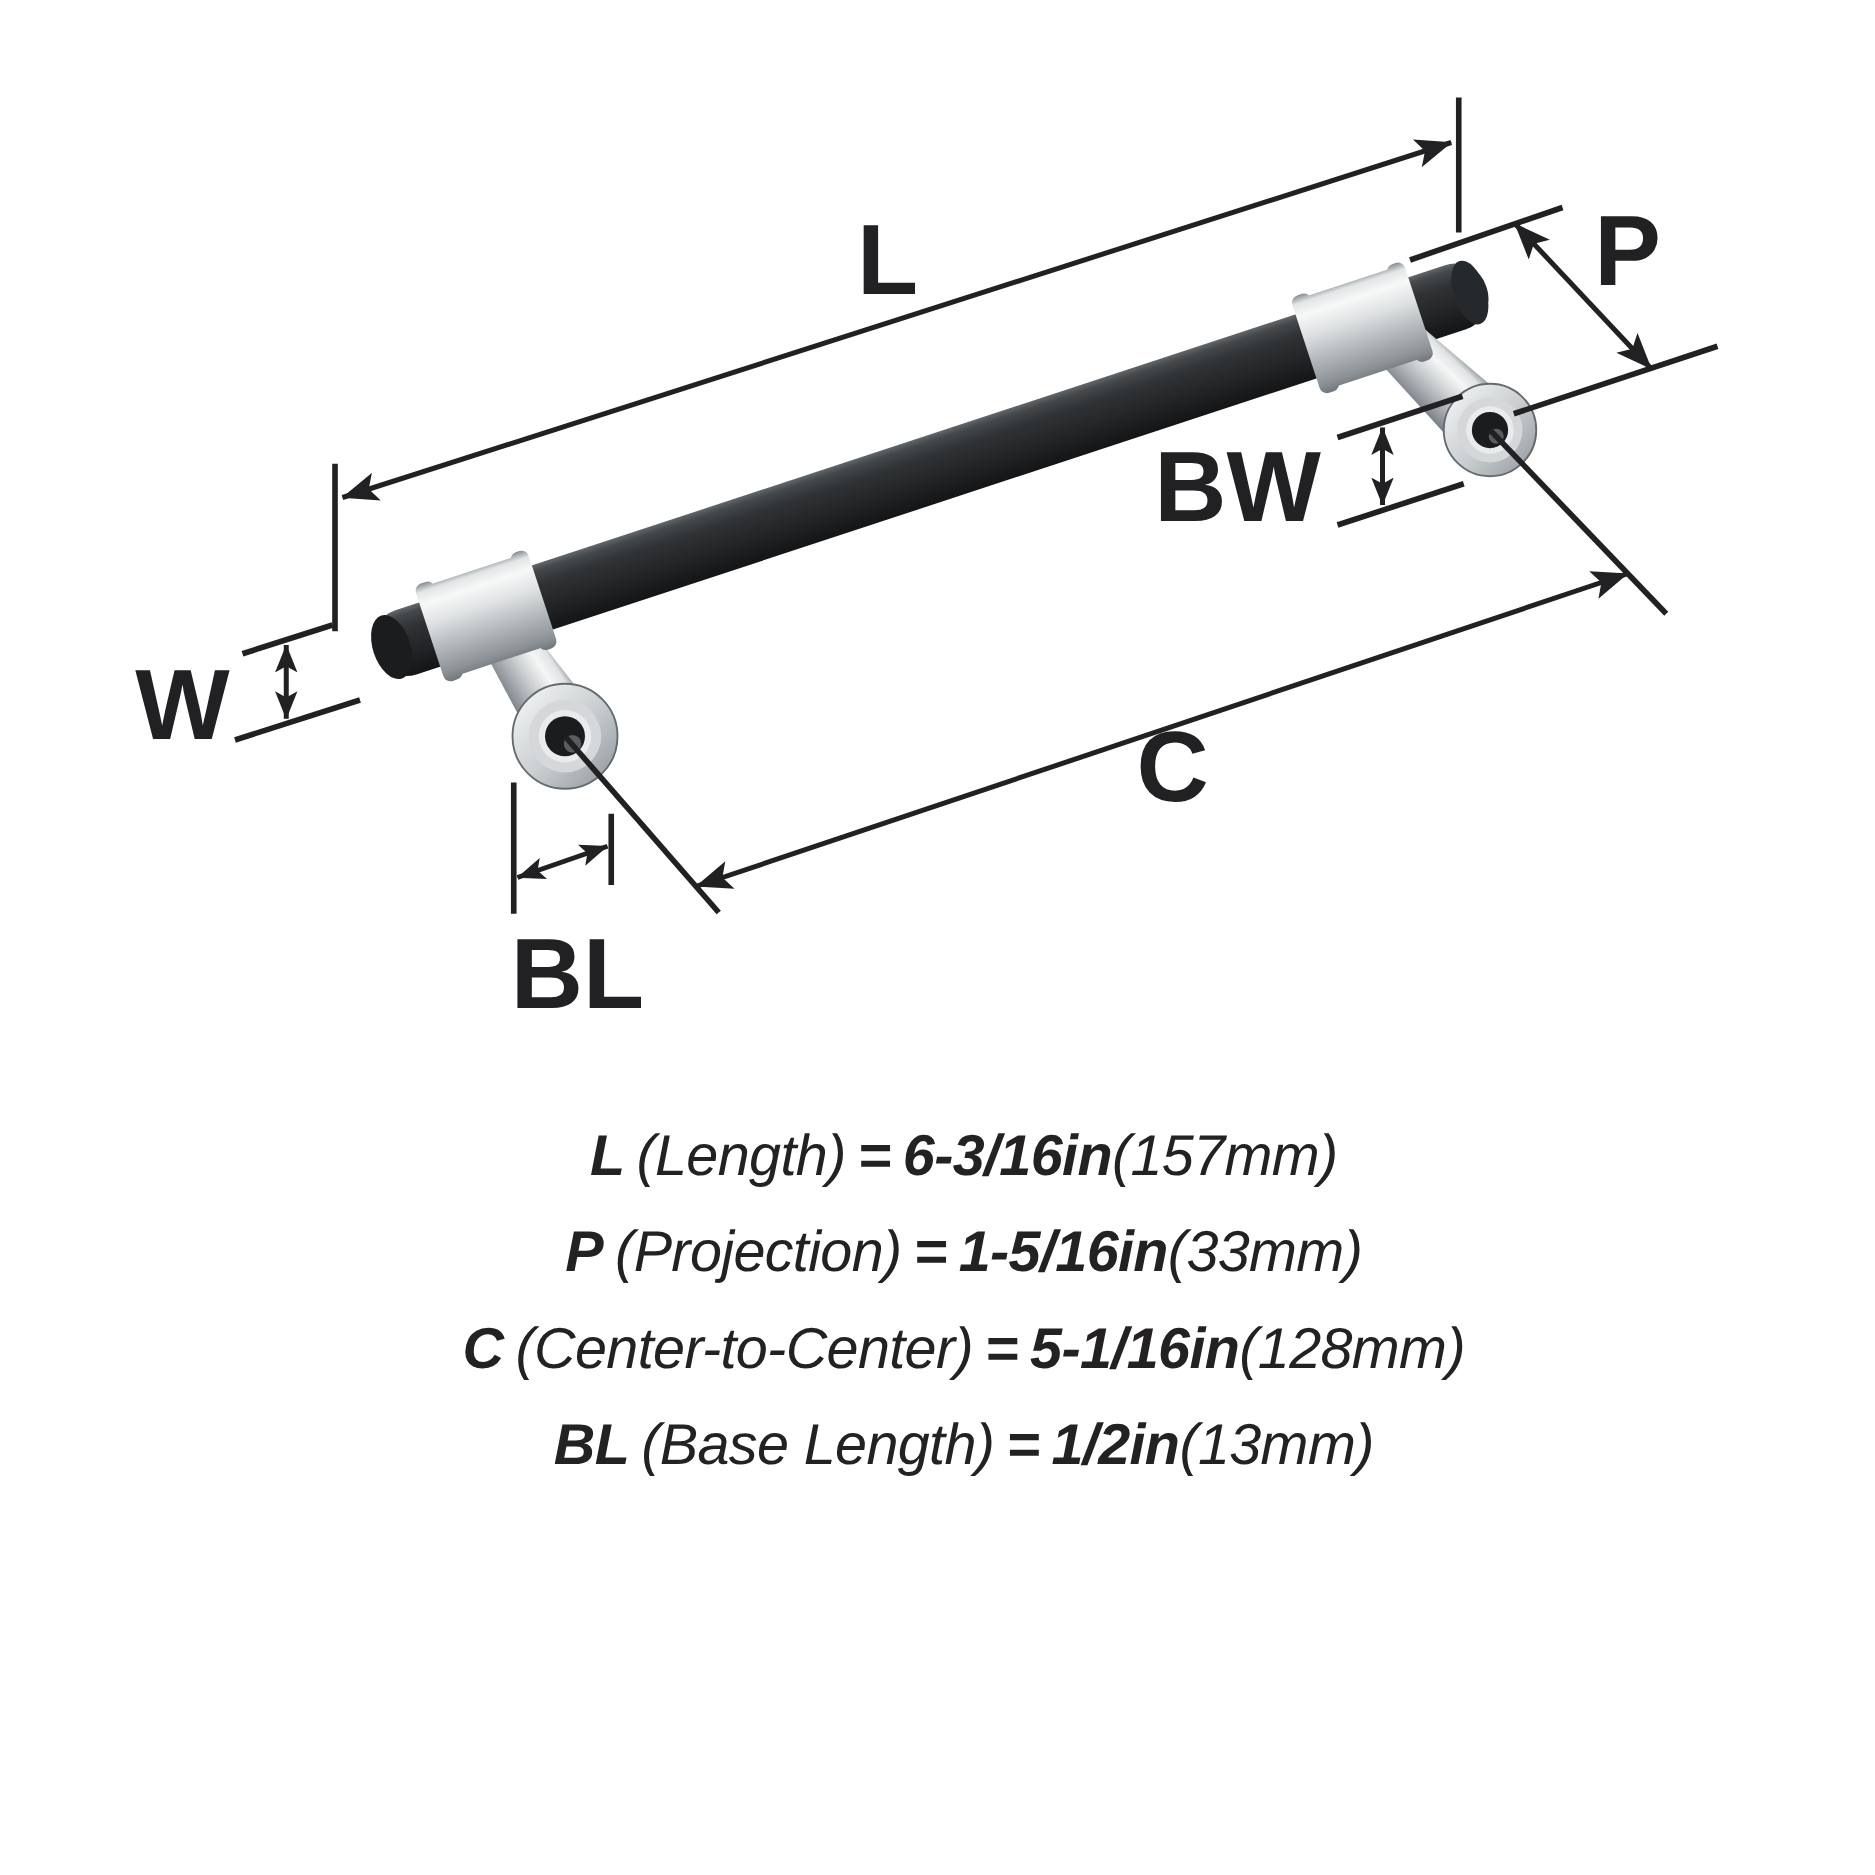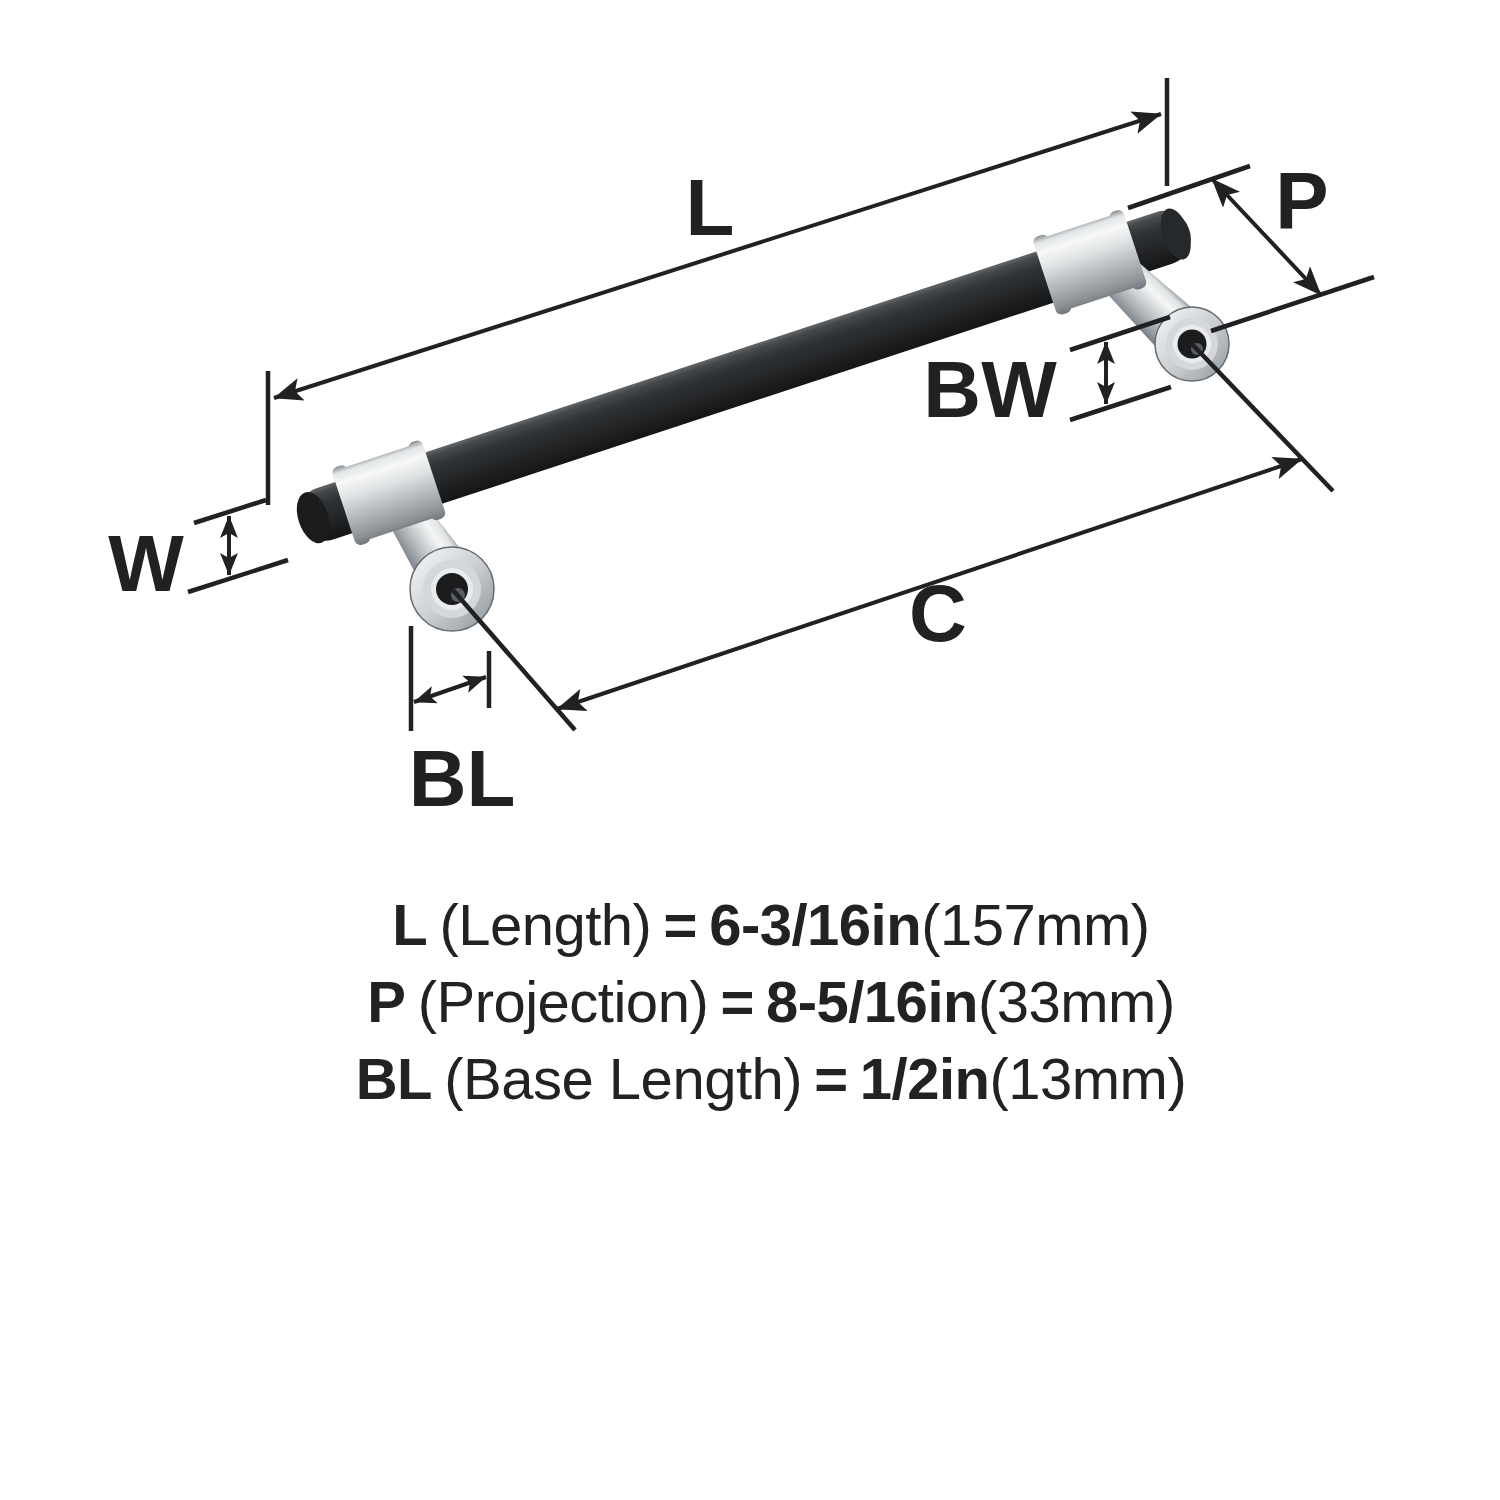--- a/index.html
+++ b/index.html
@@ -4,21 +4,21 @@
 <style>
   html,body{margin:0;padding:0;}
   body{width:1500px;height:1500px;background:#ffffff;font-family:"Liberation Sans",sans-serif;overflow:hidden;}
   .stage{position:relative;width:1500px;height:1500px;background:#ffffff;}
   .diagram-svg{position:absolute;left:0;top:0;}
   .dline{stroke:#212022;stroke-width:4;fill:none;}
   .tick{stroke:#212022;stroke-width:4.5;fill:none;}
   .leader{stroke:#212022;stroke-width:4.5;fill:none;}
   .dlabel{font-family:"Liberation Sans","DejaVu Sans",sans-serif;font-weight:700;font-size:80px;fill:#212022;text-anchor:middle;}
   .specs{position:absolute;left:0;top:886px;width:100%;box-sizing:border-box;padding-left:42px;text-align:center;color:#232122;letter-spacing:-0.5px;}
-  .spec-line{line-height:77px;font-size:58px;white-space:nowrap;}
+  .spec-line{line-height:77px;font-size:46px;white-space:nowrap;font-style:italic;}
   .spec-line .abbr{font-weight:700;}
   .spec-line .name{font-weight:400;margin:0 0.21em;}
   .spec-line .eq{font-weight:700;margin-right:0.21em;}
   .spec-line .value{font-weight:700;}
   .spec-line .metric{font-weight:400;}
 </style>
 </head>
 <body>
 
 <div class="stage">
@@ -157,20 +157,23 @@
       <line class="dline" x1="414" y1="702" x2="486" y2="677" marker-start="url(#ahs)" marker-end="url(#ahs)"></line>
       <text class="dlabel" x="462" y="806">BL</text>
     </g>
   </svg>
 
   <div class="specs">
     <div class="spec-line">
       <span class="abbr">L</span><span class="name">(Length)</span><span class="eq">=</span><span class="value">6-3/16in</span><span class="metric">(157mm)</span>
     </div>
     <div class="spec-line">
-      <span class="abbr">P</span><span class="name">(Projection)</span><span class="eq">=</span><span class="value">8-5/16in</span><span class="metric">(33mm)</span>
+      <span class="abbr">P</span><span class="name">(Projection)</span><span class="eq">=</span><span class="value">1-5/16in</span><span class="metric">(33mm)</span>
+    </div>
+    <div class="spec-line">
+      <span class="abbr">C</span><span class="name">(Center-to-Center)</span><span class="eq">=</span><span class="value">5-1/16in</span><span class="metric">(128mm)</span>
     </div>
     <div class="spec-line">
       <span class="abbr">BL</span><span class="name">(Base Length)</span><span class="eq">=</span><span class="value">1/2in</span><span class="metric">(13mm)</span>
     </div>
   </div>
 
 </div>
 
 </body></html>

